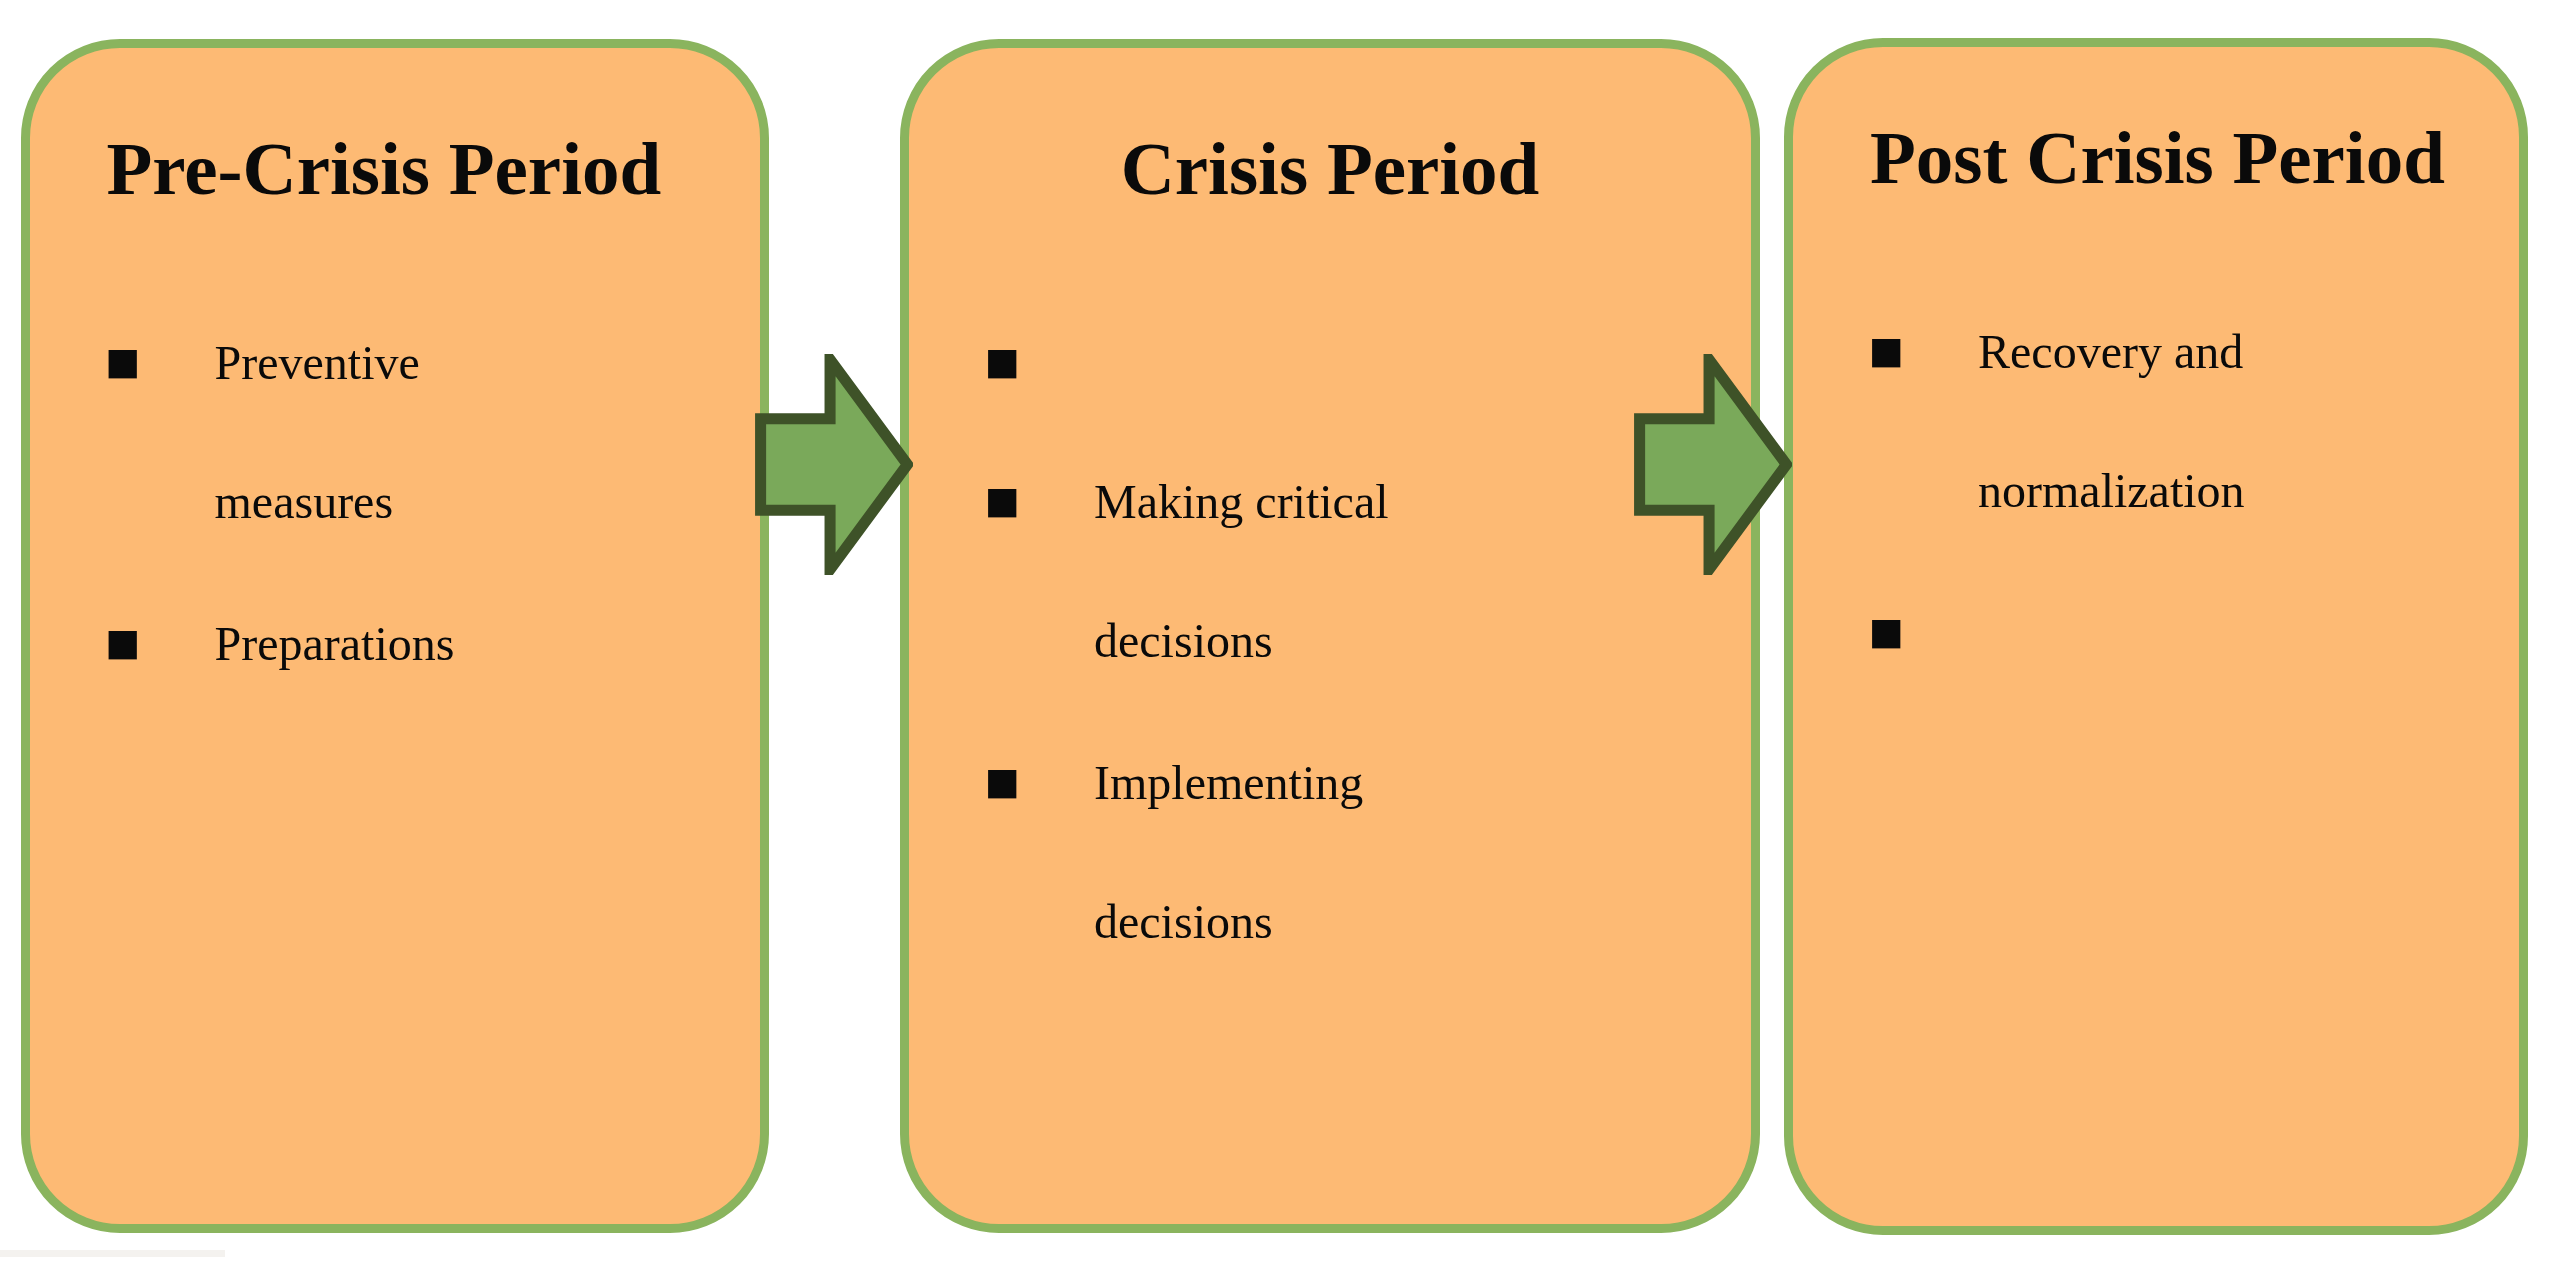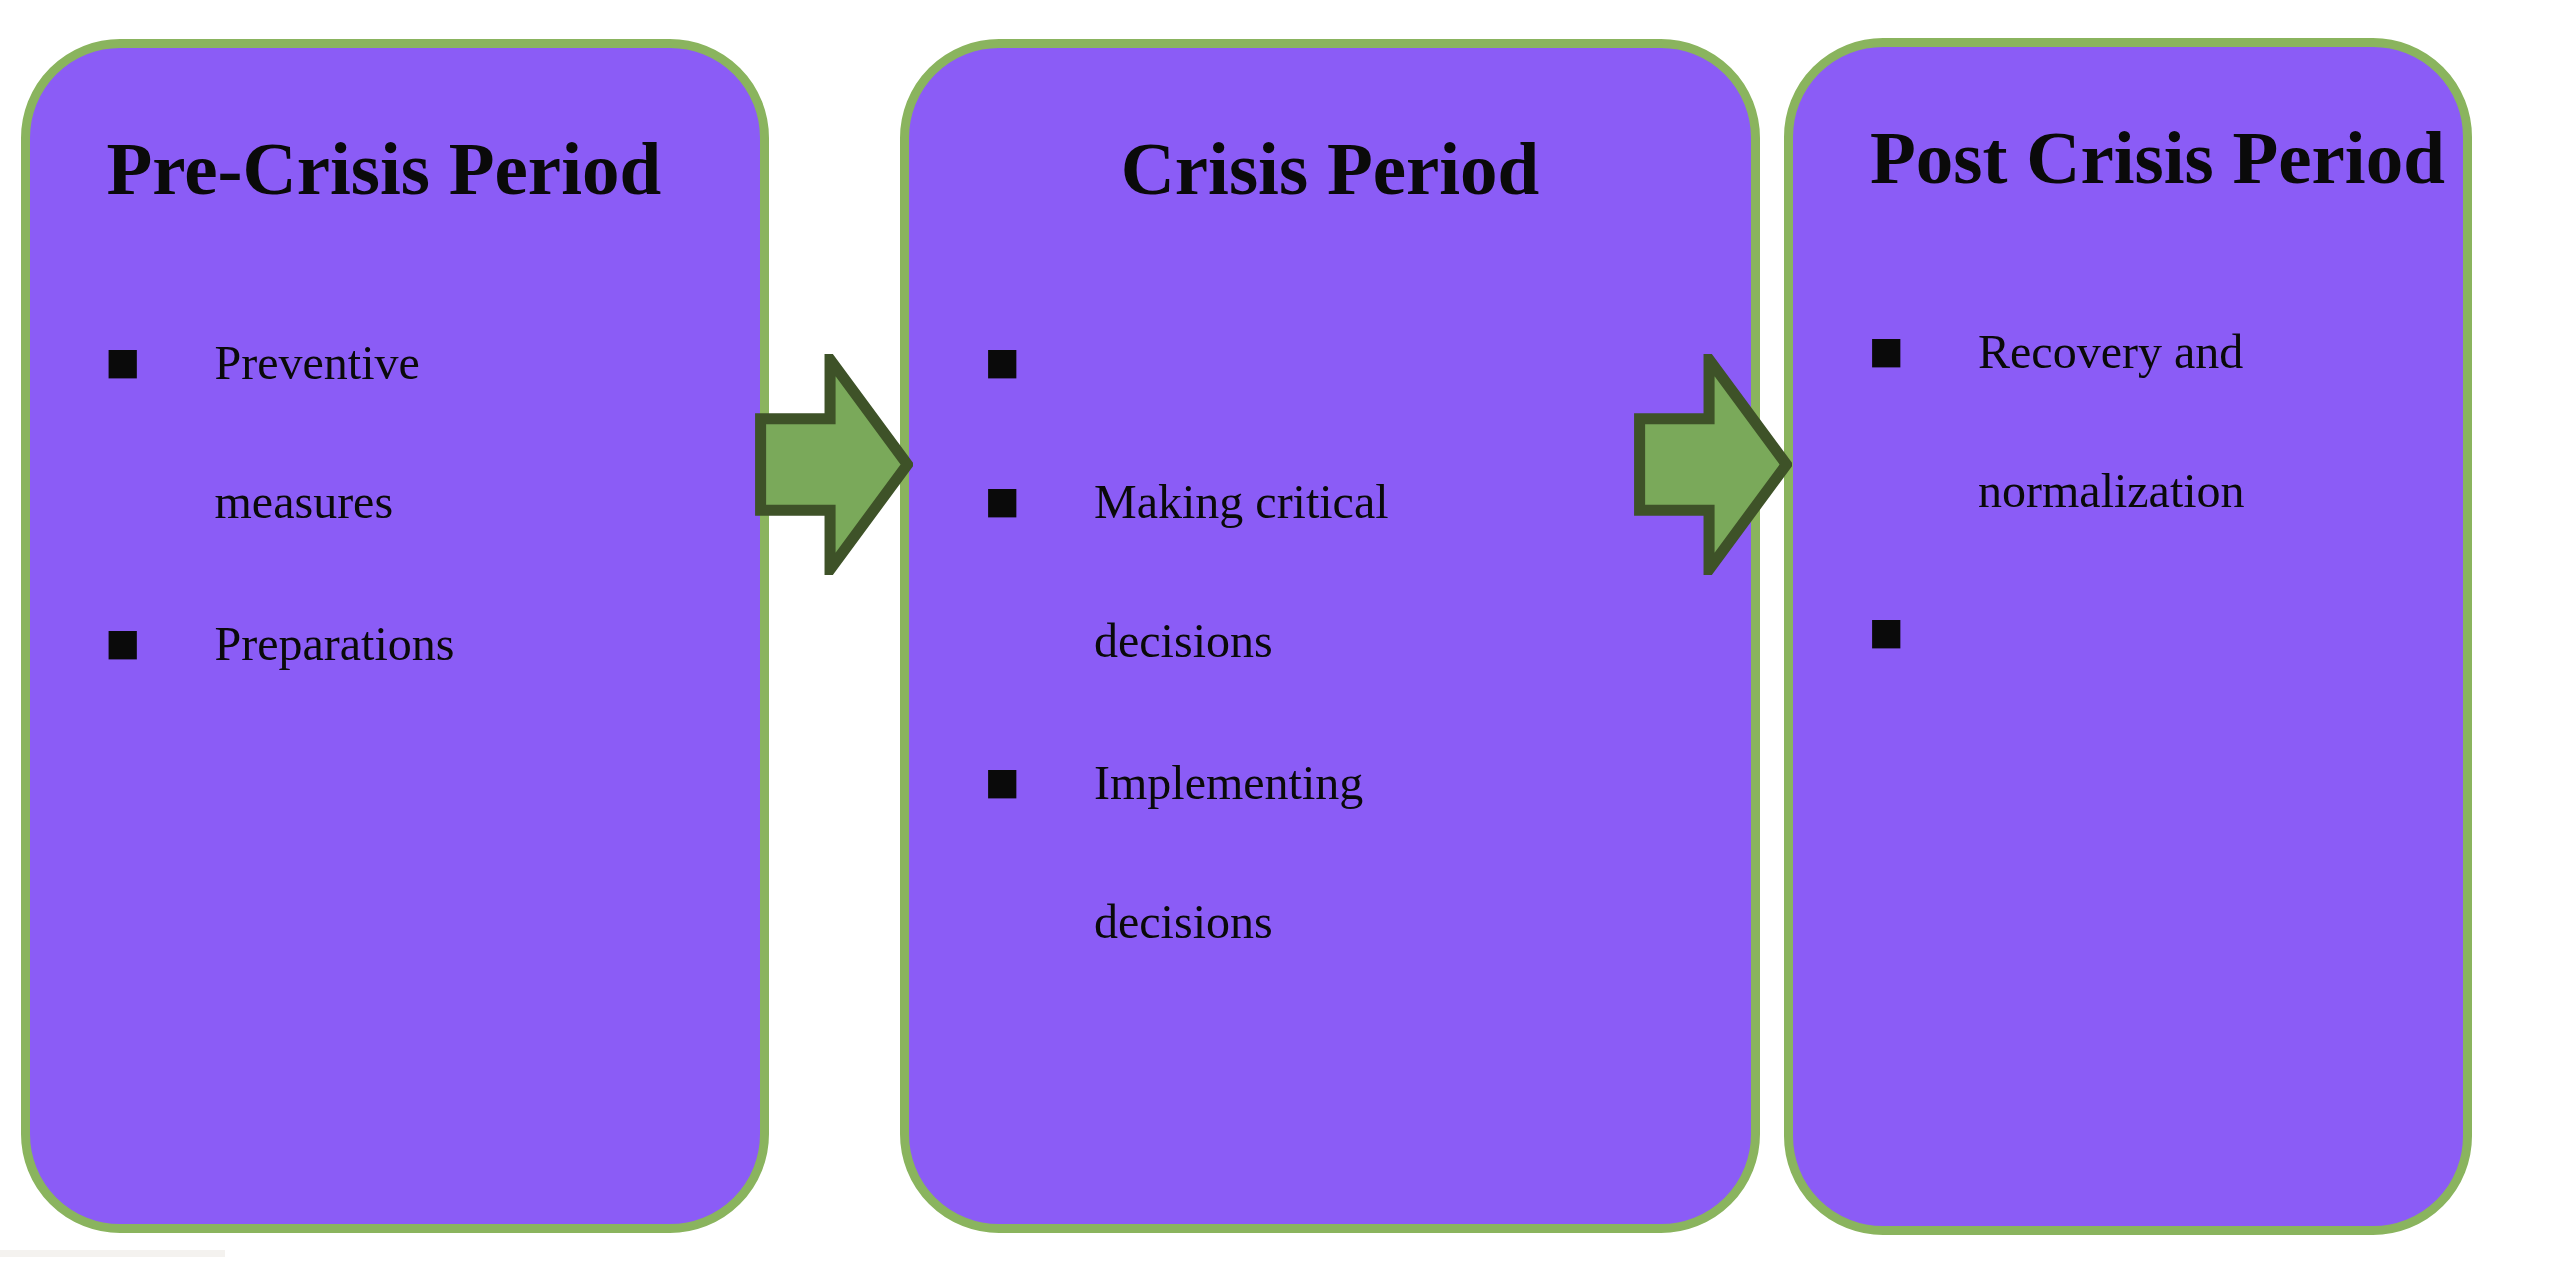--- a/index.html
+++ b/index.html
@@ -12,28 +12,28 @@
     overflow: hidden;
     font-family: "Liberation Serif", serif;
     color: #0a0a0a;
   }
 
   .box {
     position: absolute;
     top: 39px;
     height: 1194px;
     box-sizing: border-box;
-    background: #8b5cf6;
+    background: #fdba74;
     border: 9.5px solid var(--box-border, #8ab45e);
     border-radius: 99px;
     z-index: 1;
   }
   #box-1 { left: 20.5px;   width: 748px; }
   #box-2 { left: 900px; width: 860px; }
-  #box-3 { left: 1784px; top: 38px; width: 688px; height: 1197px; }
+  #box-3 { left: 1784px; top: 38px; width: 744px; height: 1197px; }
 
   .title {
     margin: 83px 32px 0 77px;
     font-size: 75px;
     font-weight: bold;
     line-height: 75px;
     white-space: nowrap;
   }
   .box-center .title { margin-left: 0; margin-right: 0; text-align: center; }
   #box-3 .title { margin-top: 73px; }

